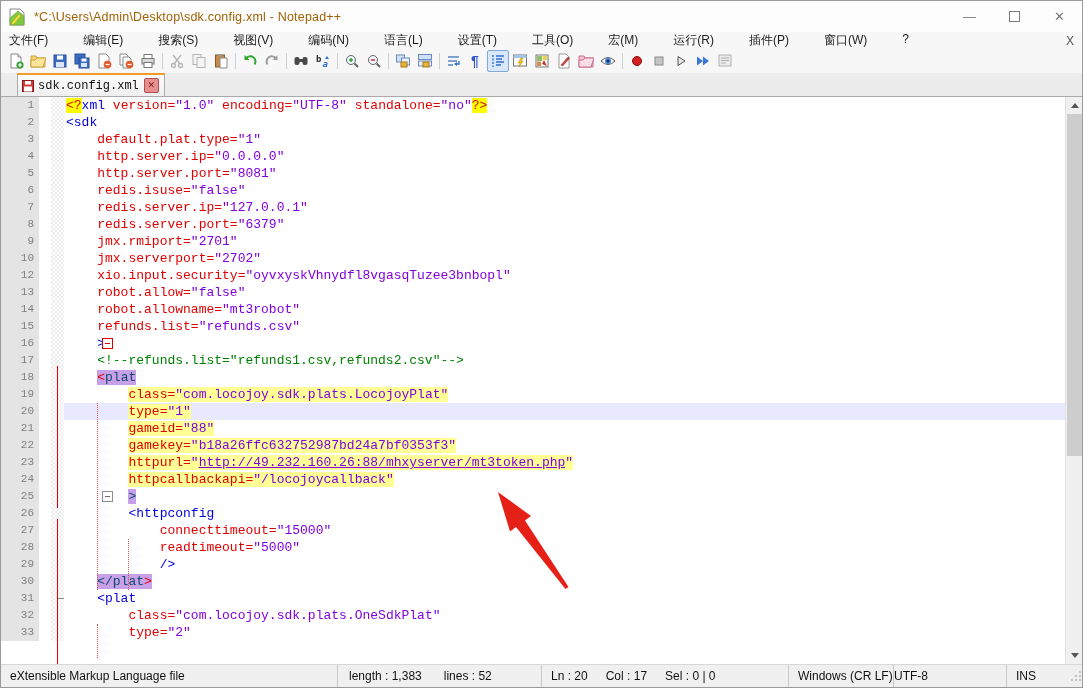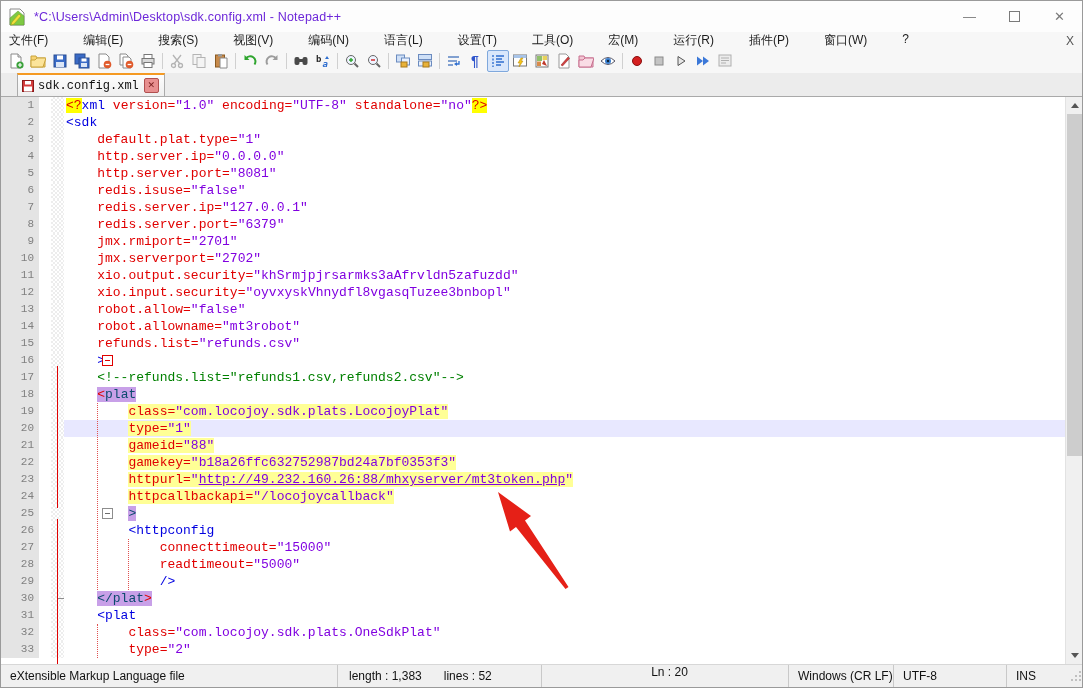--- a/index.html
+++ b/index.html
@@ -2,21 +2,21 @@
 <html><head>
 <meta charset="utf-8">
 <style>
   html,body{margin:0;padding:0;background:#fff;}
   body{width:1083px;height:688px;overflow:hidden;font-family:"Liberation Sans","DejaVu Sans",sans-serif;}
   .app{width:1083px;height:688px;box-sizing:border-box;border:1px solid #9a9a9a;position:relative;background:#fff;}
 
   
   .titlebar{height:31px;background:#fdfdfd;display:flex;align-items:center;position:relative;}
   .app-icon{width:18px;height:18px;margin:0 8px 0 7px;}
-  .title-text{font-size:12.5px;color:#6d28d9;letter-spacing:.2px;}
+  .title-text{font-size:12.5px;color:#a16207;letter-spacing:.2px;}
   .win-controls{position:absolute;right:0;top:0;height:31px;display:flex;}
   .win-btn{width:45px;height:31px;display:flex;align-items:center;justify-content:center;color:#7a7a7a;font-size:13px;cursor:default;}
   .win-btn .maxbox{width:9px;height:9px;border:1px solid #7a7a7a;display:inline-block;}
 
   
   .menubar{height:17px;background:#f7f7f7;display:flex;align-items:center;font-size:12px;color:#1c1c1c;position:relative;}
   .menu-item{padding:1px 8px;cursor:default;}
   .menu-close{position:absolute;right:8px;color:#555;font-size:12px;}
 
   
@@ -73,23 +73,23 @@
 
   
   .arrow-overlay{position:absolute;left:0;top:0;width:1083px;height:688px;pointer-events:none;z-index:9;}
 
   
   .statusbar{height:23px;background:#f0f0f0;border-top:1px solid #d7d7d7;display:flex;align-items:center;font-size:12px;color:#111;box-sizing:border-box;}
   .sb-sec{height:100%;display:flex;align-items:center;box-sizing:border-box;}
   .sb-sec+.sb-sec{border-left:1px solid #c9c9c9;}
   .sb-doctype{width:336px;padding-left:9px;}
   .sb-size{width:204px;padding-left:11px;gap:22px;}
-  .sb-pos{width:247px;padding-left:9px;gap:18px;flex-direction:column;}
+  .sb-pos{width:247px;padding-left:9px;gap:18px;}
   .sb-eol{width:105px;padding-left:9px;}
-  .sb-enc{width:113px;padding-left:9px;}
+  .sb-enc{width:113px;}
   .sb-ins{flex:1;padding-left:9px;justify-content:space-between;padding-right:0;}
 </style>
 </head>
 <body>
 
 <div class="app">
 
   <div class="titlebar">
     <svg class="app-icon" viewBox="0 0 18 18">
       <path d="M2 1h10l4 4v12H2z" fill="#fff" stroke="#8a8a8a"></path>
@@ -357,21 +357,20 @@
         <div class="row"><div class="ln">1</div><div class="bm"></div><div class="fm"></div><div class="code"><span class="s-pa">&lt;?</span><span class="s-t">xml</span><span class="s-p"> </span><span class="s-a">version</span><span class="s-a">=</span><span class="s-v">"1.0"</span><span class="s-p"> </span><span class="s-a">encoding</span><span class="s-a">=</span><span class="s-v">"UTF-8"</span><span class="s-p"> </span><span class="s-a">standalone</span><span class="s-a">=</span><span class="s-v">"no"</span><span class="s-pa">?&gt;</span></div></div>
         <div class="row"><div class="ln">2</div><div class="bm"></div><div class="fm"></div><div class="code"><span class="s-t">&lt;sdk</span></div></div>
         <div class="row"><div class="ln">3</div><div class="bm"></div><div class="fm"></div><div class="code"><span class="s-p">    </span><span class="s-a">default.plat.type</span><span class="s-a">=</span><span class="s-v">"1"</span></div></div>
         <div class="row"><div class="ln">4</div><div class="bm"></div><div class="fm"></div><div class="code"><span class="s-p">    </span><span class="s-a">http.server.ip</span><span class="s-a">=</span><span class="s-v">"0.0.0.0"</span></div></div>
         <div class="row"><div class="ln">5</div><div class="bm"></div><div class="fm"></div><div class="code"><span class="s-p">    </span><span class="s-a">http.server.port</span><span class="s-a">=</span><span class="s-v">"8081"</span></div></div>
         <div class="row"><div class="ln">6</div><div class="bm"></div><div class="fm"></div><div class="code"><span class="s-p">    </span><span class="s-a">redis.isuse</span><span class="s-a">=</span><span class="s-v">"false"</span></div></div>
         <div class="row"><div class="ln">7</div><div class="bm"></div><div class="fm"></div><div class="code"><span class="s-p">    </span><span class="s-a">redis.server.ip</span><span class="s-a">=</span><span class="s-v">"127.0.0.1"</span></div></div>
         <div class="row"><div class="ln">8</div><div class="bm"></div><div class="fm"></div><div class="code"><span class="s-p">    </span><span class="s-a">redis.server.port</span><span class="s-a">=</span><span class="s-v">"6379"</span></div></div>
         <div class="row"><div class="ln">9</div><div class="bm"></div><div class="fm"></div><div class="code"><span class="s-p">    </span><span class="s-a">jmx.rmiport</span><span class="s-a">=</span><span class="s-v">"2701"</span></div></div>
         <div class="row"><div class="ln">10</div><div class="bm"></div><div class="fm"></div><div class="code"><span class="s-p">    </span><span class="s-a">jmx.serverport</span><span class="s-a">=</span><span class="s-v">"2702"</span></div></div>
-        <div class="row"><div class="ln">11</div><div class="bm"></div><div class="fm"></div><div class="code"><span class="s-p">    </span><span class="s-a">xio.output.security</span><span class="s-a">=</span><span class="s-v">"khSrmjpjrsarmks3aAfrvldn5zafuzdd"</span></div></div>
         <div class="row"><div class="ln">12</div><div class="bm"></div><div class="fm"></div><div class="code"><span class="s-p">    </span><span class="s-a">xio.input.security</span><span class="s-a">=</span><span class="s-v">"oyvxyskVhnydfl8vgasqTuzee3bnbopl"</span></div></div>
         <div class="row"><div class="ln">13</div><div class="bm"></div><div class="fm"></div><div class="code"><span class="s-p">    </span><span class="s-a">robot.allow</span><span class="s-a">=</span><span class="s-v">"false"</span></div></div>
         <div class="row"><div class="ln">14</div><div class="bm"></div><div class="fm"></div><div class="code"><span class="s-p">    </span><span class="s-a">robot.allowname</span><span class="s-a">=</span><span class="s-v">"mt3robot"</span></div></div>
         <div class="row"><div class="ln">15</div><div class="bm"></div><div class="fm"></div><div class="code"><span class="s-p">    </span><span class="s-a">refunds.list</span><span class="s-a">=</span><span class="s-v">"refunds.csv"</span></div></div>
         <div class="row"><div class="ln">16</div><div class="bm"></div><div class="fm"><div class="fold-box fold-red" style="top: 3px;"><span class="minus"></span></div></div><div class="code"><span class="s-p">    </span><span class="s-t">&gt;</span></div></div>
         <div class="row"><div class="ln">17</div><div class="bm"></div><div class="fm"></div><div class="code"><span class="s-p">    </span><span class="s-c">&lt;!--refunds.list="refunds1.csv,refunds2.csv"--&gt;</span></div></div>
         <div class="row"><div class="ln">18</div><div class="bm"></div><div class="fm"></div><div class="code"><span class="s-p">    </span><span class="s-sa">&lt;</span><span class="s-st">plat</span></div></div>
         <div class="row"><div class="ln">19</div><div class="bm"></div><div class="fm"></div><div class="code"><span class="s-p">        </span><span class="s-ha">class</span><span class="s-ha">=</span><span class="s-hv">"com.locojoy.sdk.plats.LocojoyPlat"</span></div></div>
         <div class="row"><div class="ln">20</div><div class="bm"></div><div class="fm"></div><div class="code curline"><span class="s-p">        </span><span class="s-ha">type</span><span class="s-ha">=</span><span class="s-hv">"1"</span></div></div>
         <div class="row"><div class="ln">21</div><div class="bm"></div><div class="fm"></div><div class="code"><span class="s-p">        </span><span class="s-ha">gameid</span><span class="s-ha">=</span><span class="s-hv">"88"</span></div></div>

